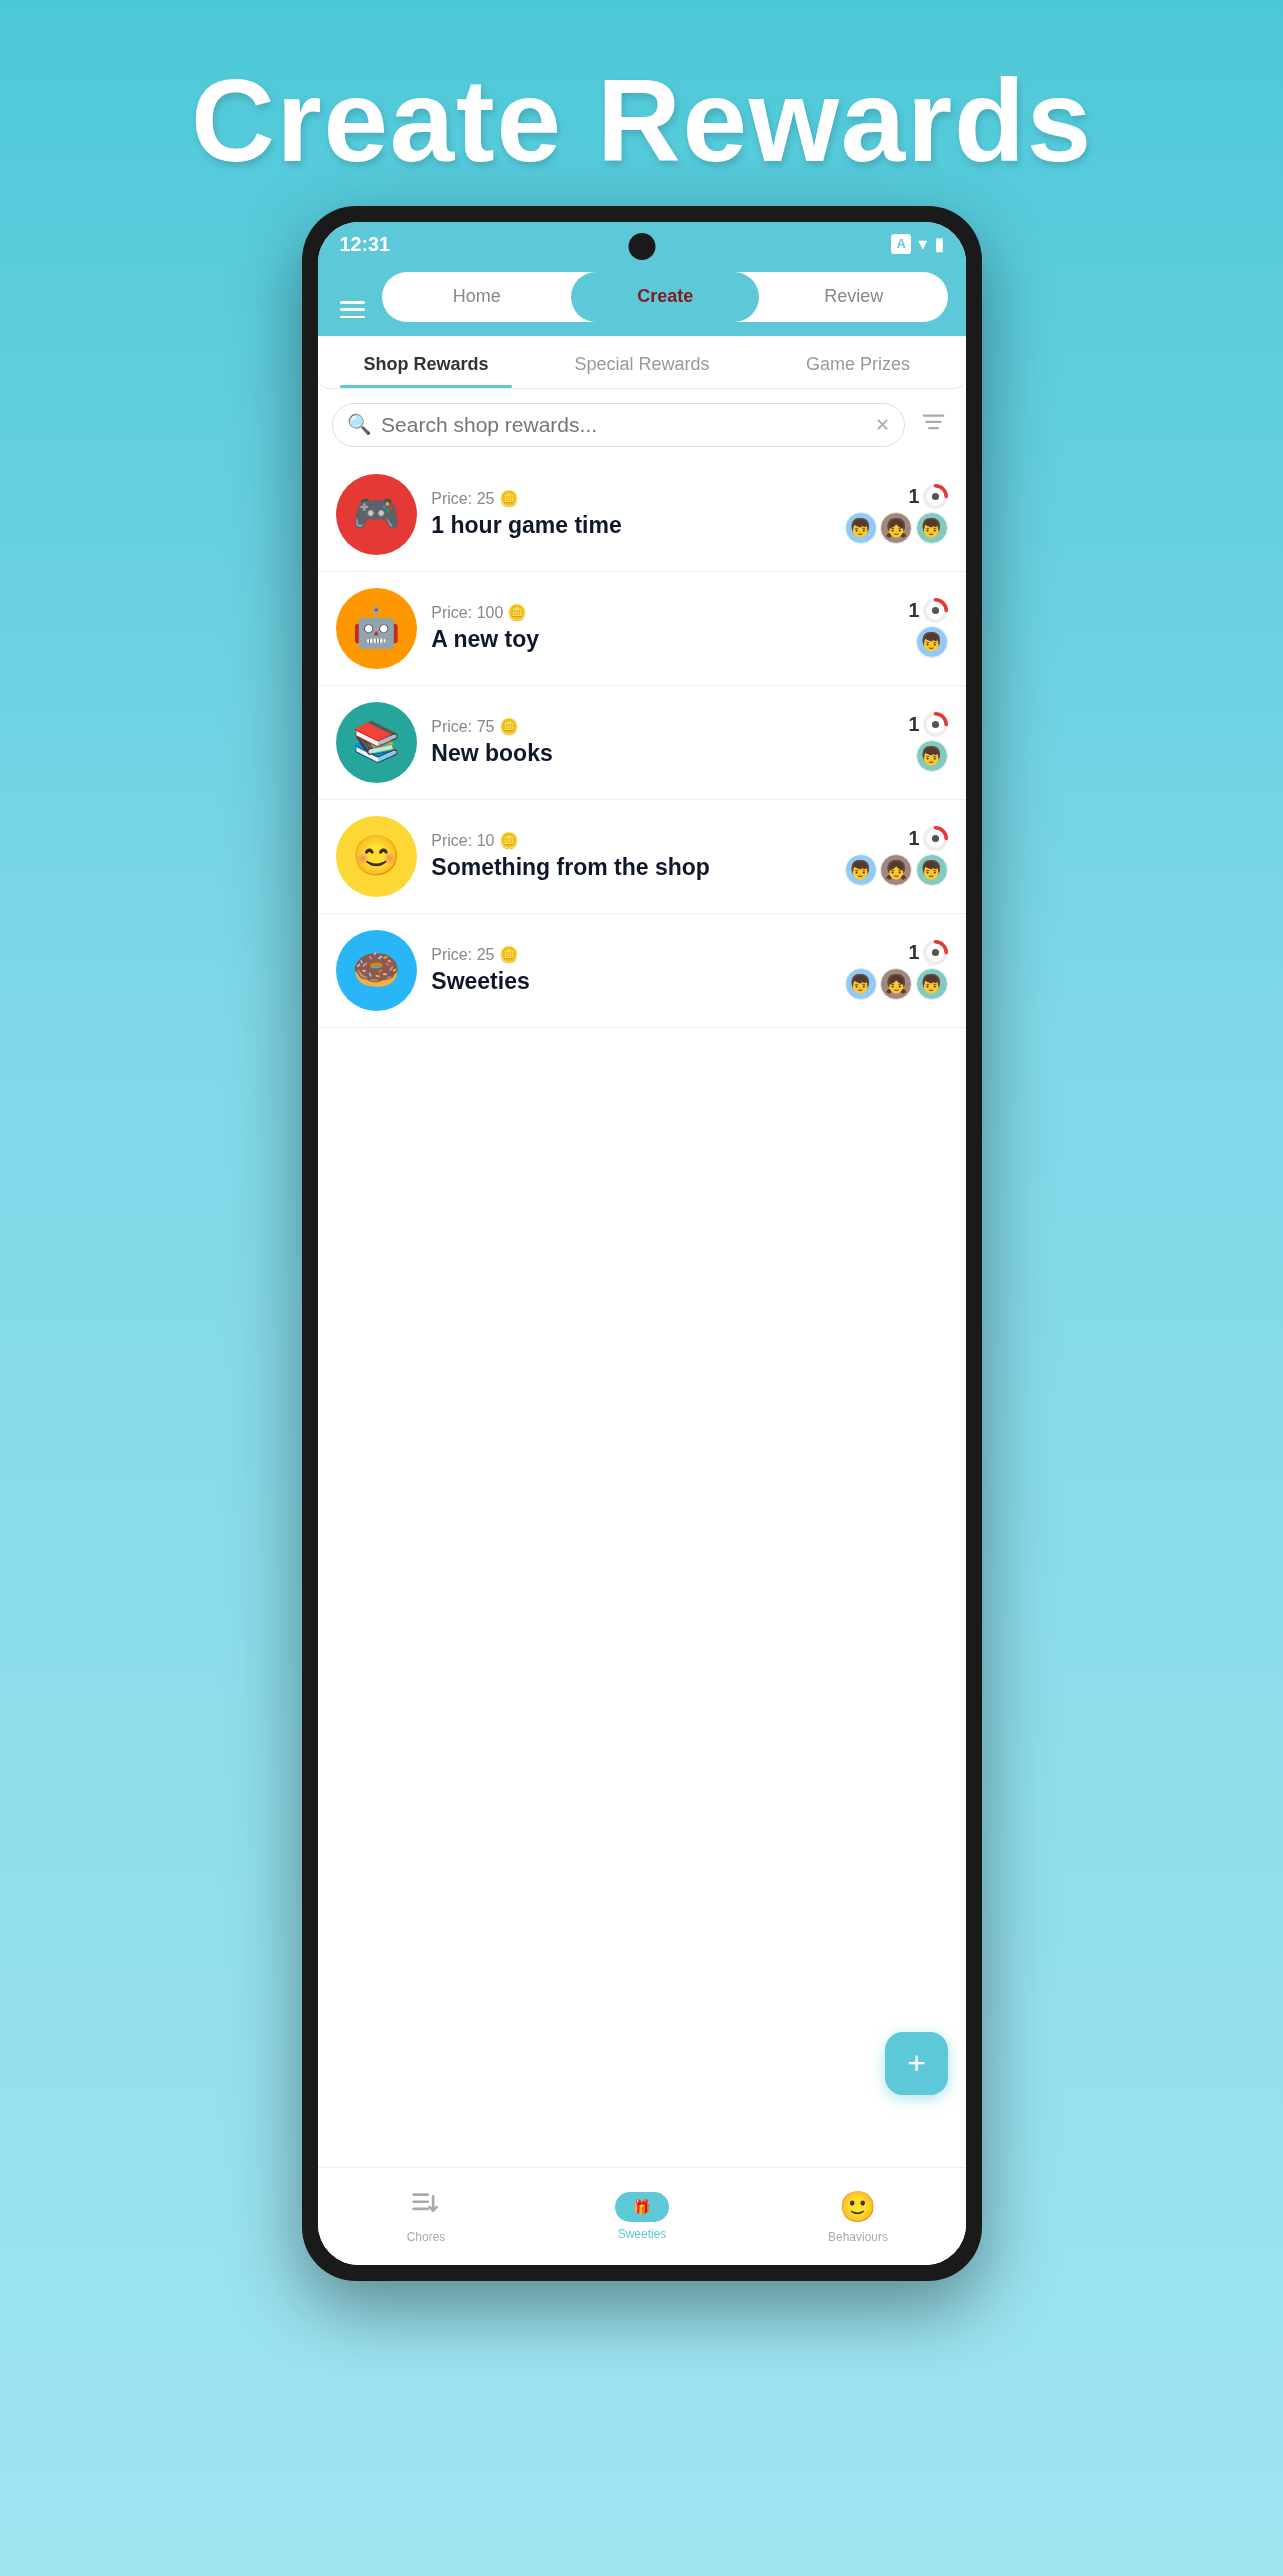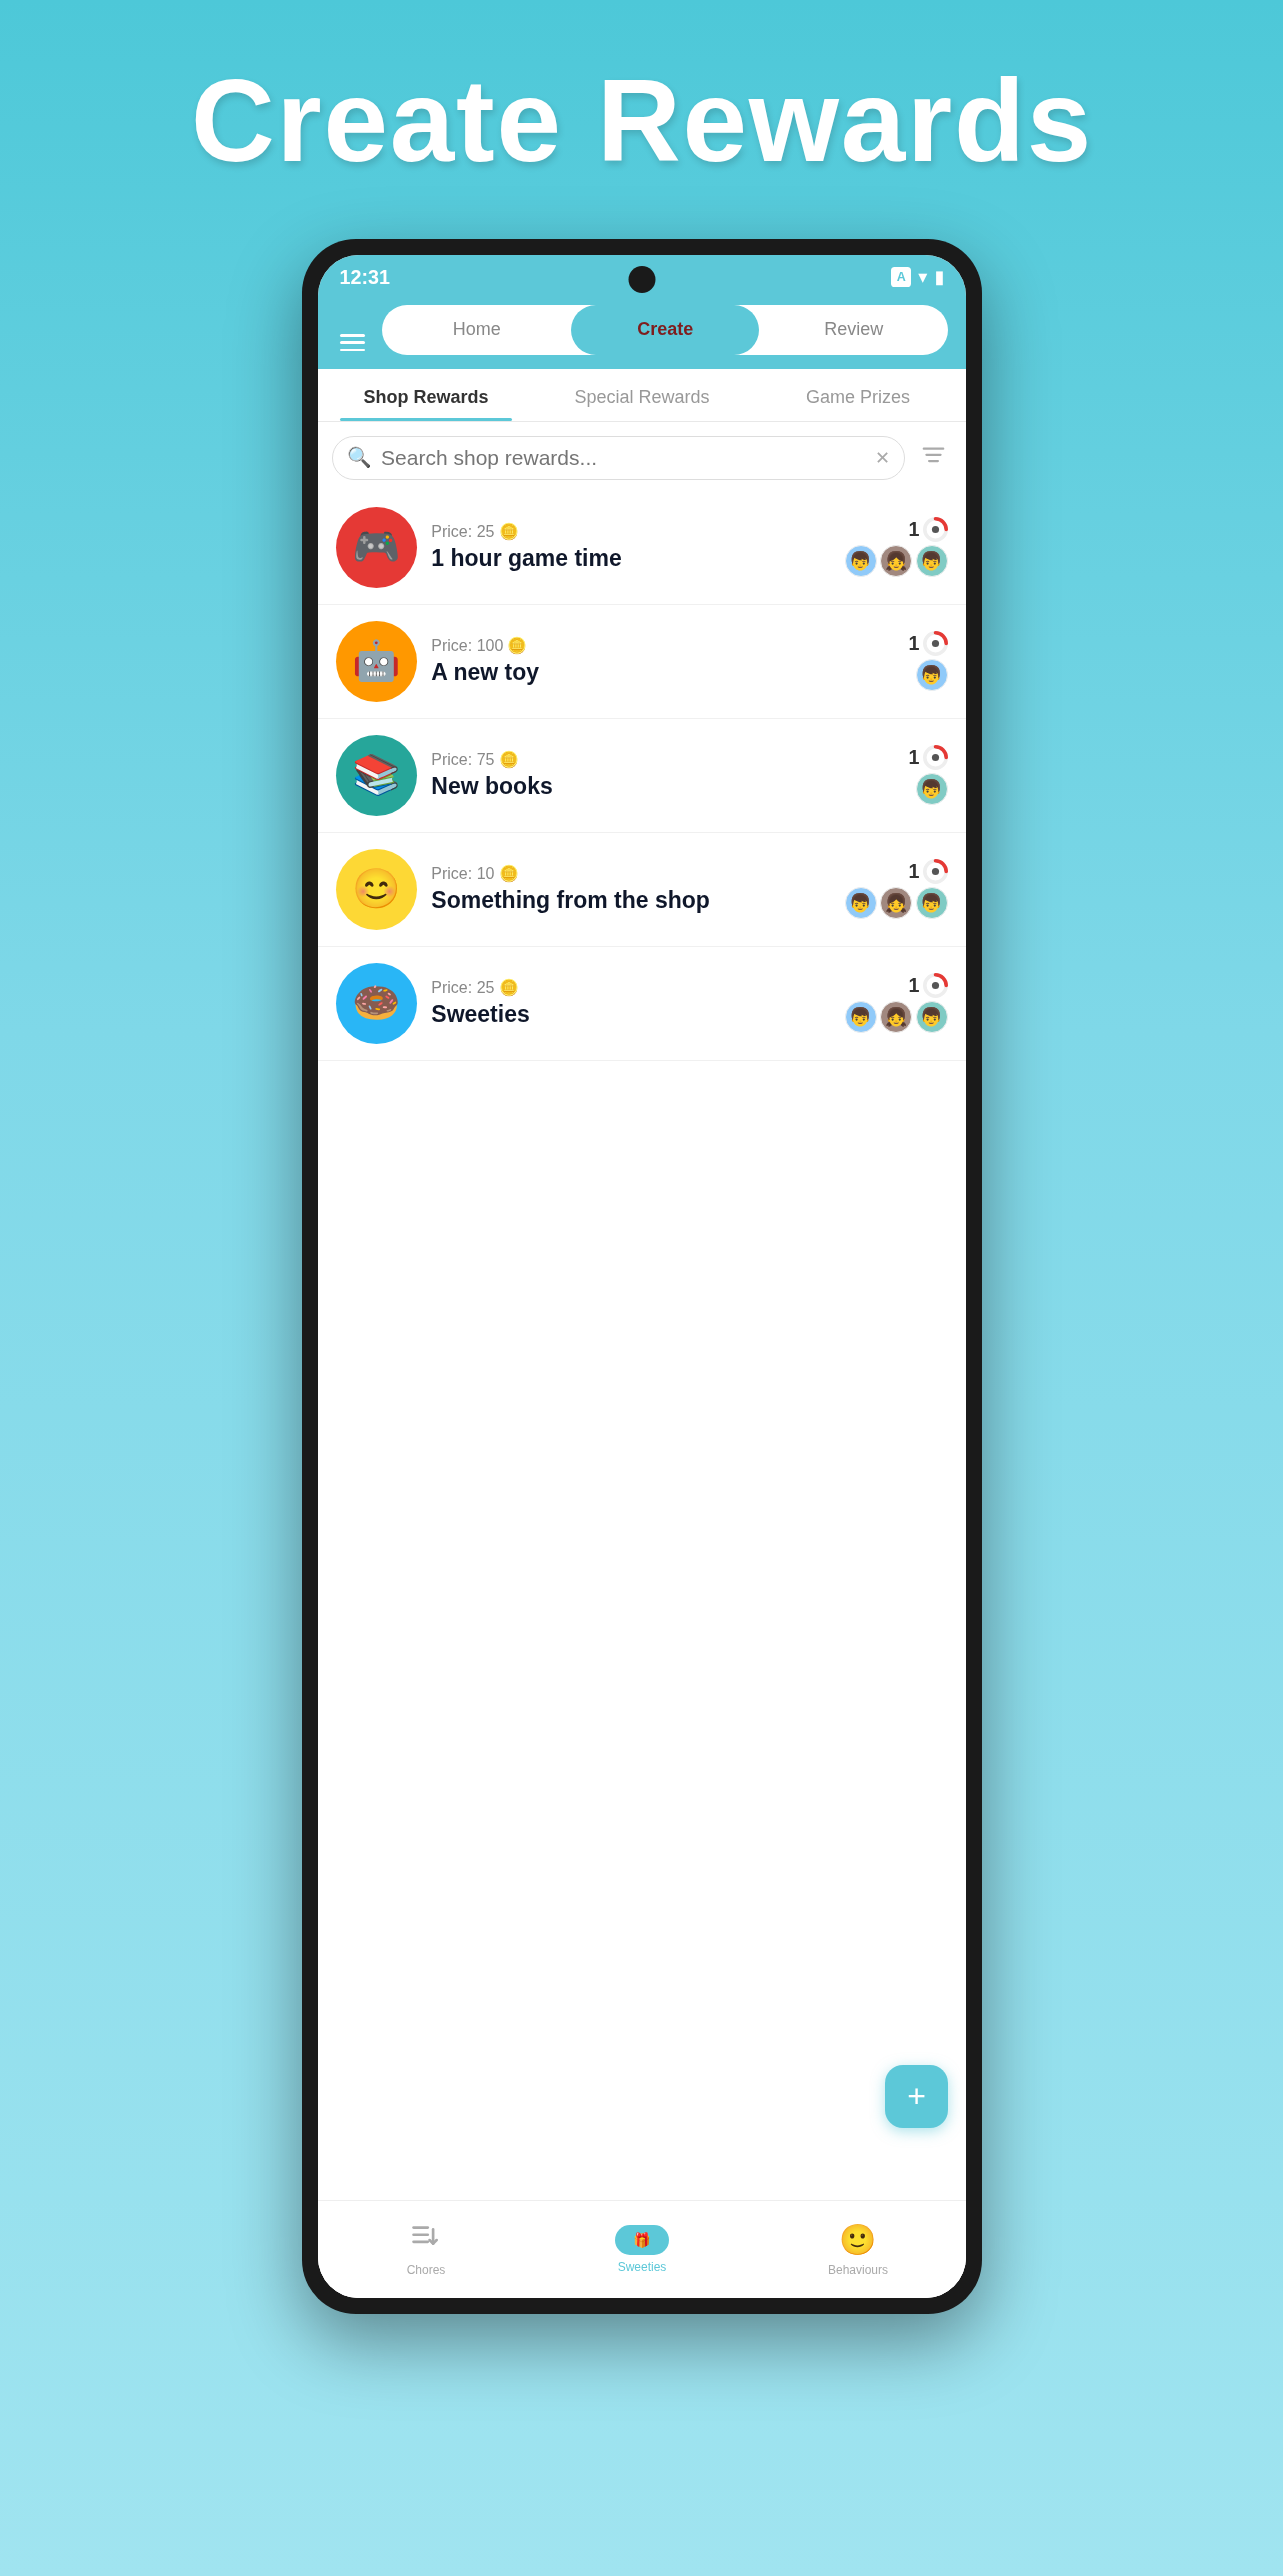--- a/index.html
+++ b/index.html
@@ -10,21 +10,21 @@
       display: flex;
       flex-direction: column;
       align-items: center;
       font-family: 'Arial Rounded MT Bold', Arial, sans-serif;
       overflow: hidden;
     }
 
     
     .page-header {
       width: 100%;
-      padding: 54px 72px 51px;
+      padding: 54px 72px 18px;
       text-align: center;
     }
     .page-title {
       font-size: 116px;
       font-weight: 900;
       color: white;
       font-family: 'Arial Rounded MT Bold', Arial, sans-serif;
       letter-spacing: 1.8px;
       text-shadow: 1.8px 3.6px 7.2px rgba(0,0,0,0.15);
     }
@@ -153,20 +153,21 @@
       flex-direction: column;
       overflow: hidden;
     }
 
     
     .sub-tabs {
       display: flex;
       border-bottom: 0.9px solid #e8e8e8;
       background: white;
       flex-shrink: 0;
+      border-radius: 11px;
     }
     .sub-tab {
       flex: 1;
       padding: 18px 9px 12.5px;
       text-align: center;
       font-size: 18px;
       cursor: pointer;
       color: #999;
       position: relative;
       font-weight: 500;

